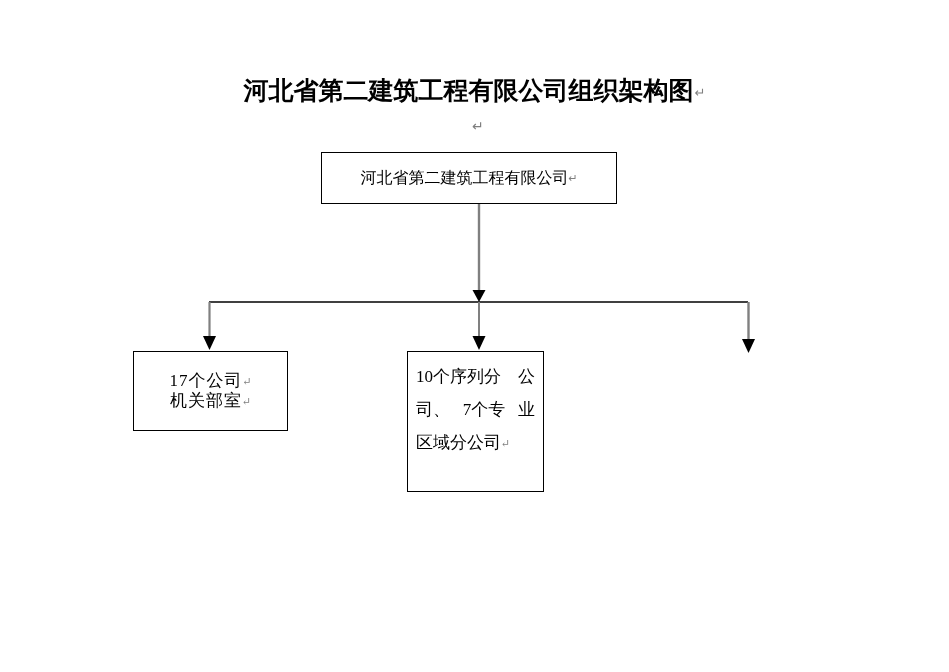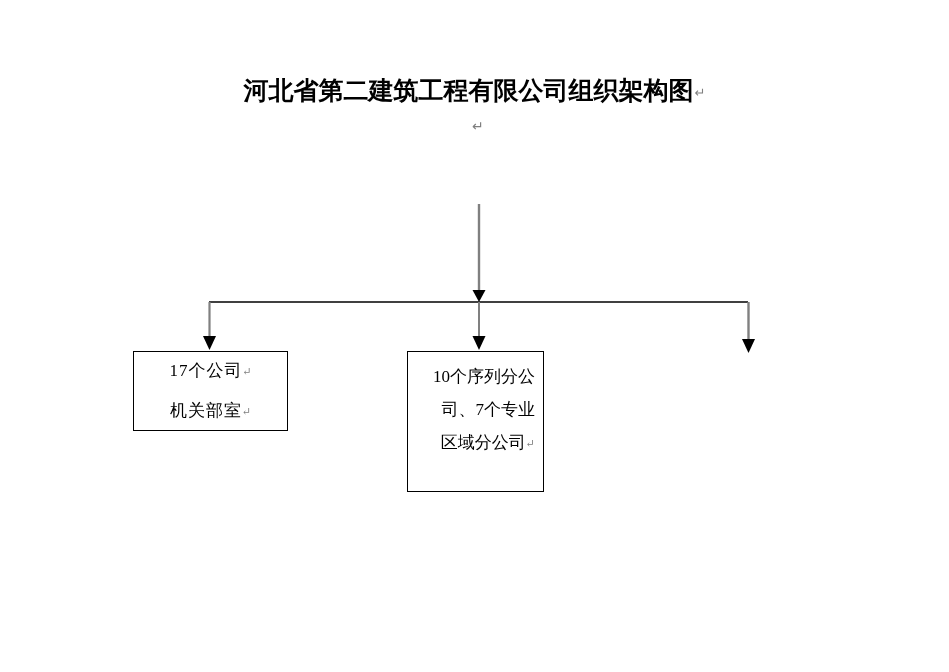--- a/index.html
+++ b/index.html
@@ -78,33 +78,32 @@
   .node-root .line { line-height: 22px; }
 
   .node-left {
     left: 133px;
     top: 351px;
     width: 155px;
     height: 80px;
     font-size: 17px;
     text-align: center;
   }
-  .node-left .line { line-height: 39px; letter-spacing: 1px; }
+  .node-left .line { line-height: 20px; letter-spacing: 1px; }
 
   .node-center {
     left: 407px;
     top: 351px;
     width: 137px;
     height: 141px;
     font-size: 17px;
     padding: 0 8px;
     text-align: justify;
     justify-content: flex-start;
     padding-top: 8px;
-    align-items: flex-end;
   }
   .node-center .line {
     line-height: 33px;
     display: flex;
     justify-content: space-between;
   }
   .node-center .line.last {
     display: block;
     text-align: left;
   }
@@ -157,20 +156,25 @@
     <line x1="209.5" y1="302" x2="209.5" y2="338" stroke="#808080" stroke-width="2.2"></line>
     <polygon points="203,336 216,336 209.5,350" fill="#000000"></polygon>
 
     <line x1="479" y1="302" x2="479" y2="338" stroke="#808080" stroke-width="2.0"></line>
     <polygon points="472.5,336 485.5,336 479,350" fill="#000000"></polygon>
 
     <line x1="748.5" y1="302" x2="748.5" y2="341" stroke="#808080" stroke-width="2.4"></line>
     <polygon points="742,339 755,339 748.5,353" fill="#000000"></polygon>
   </svg>
 
+  <div class="node-box node-root">
+    <div class="line">
+      <span>河北省第二建筑工程有限公司</span><span class="box-pilcrow">↵</span>
+    </div>
+  </div>
 
   <div class="node-box node-left">
     <div class="line">
       <span>17个公司</span><span class="box-pilcrow">↵</span>
     </div>
     <div class="line">
       <span>机关部室</span><span class="box-pilcrow">↵</span>
     </div>
   </div>
 

